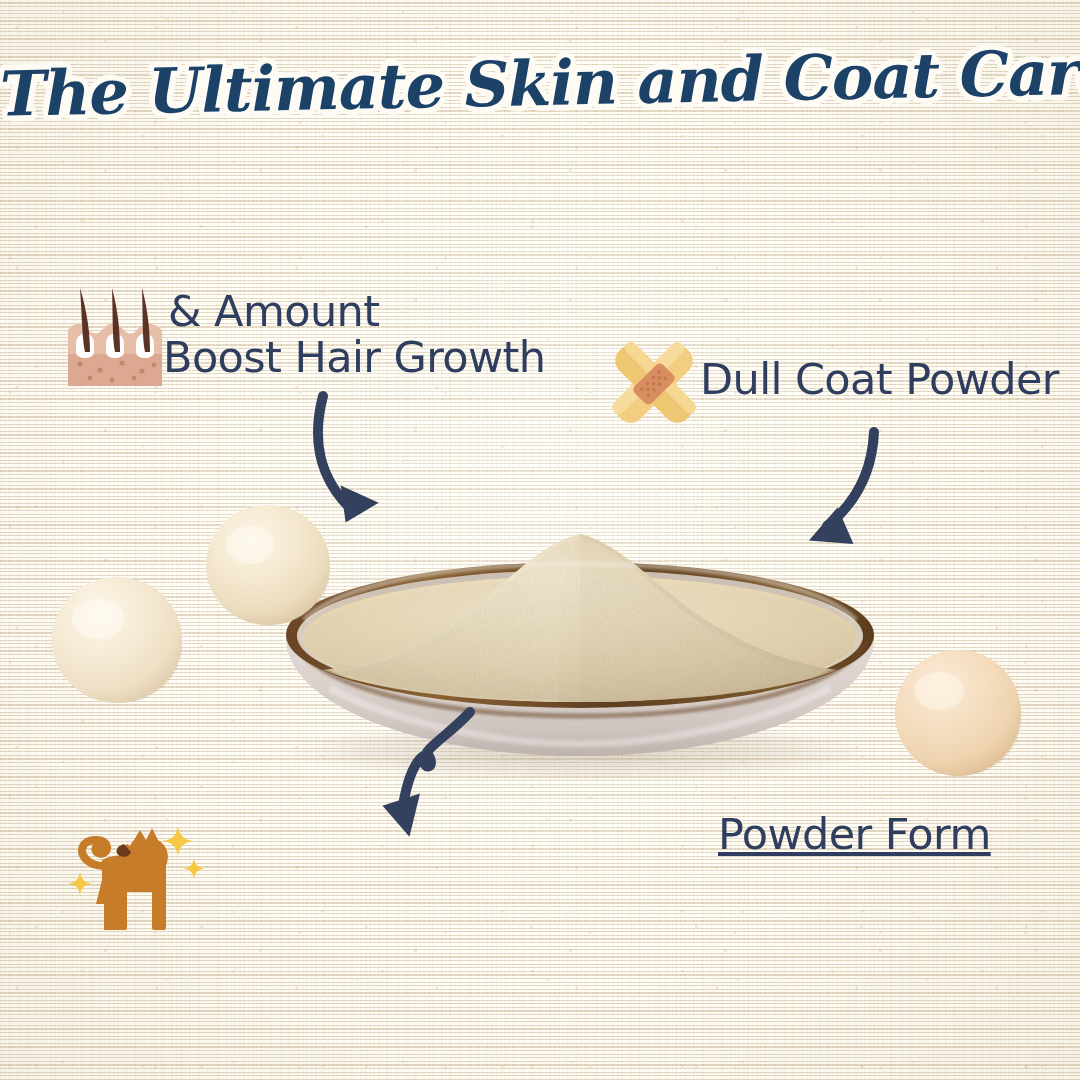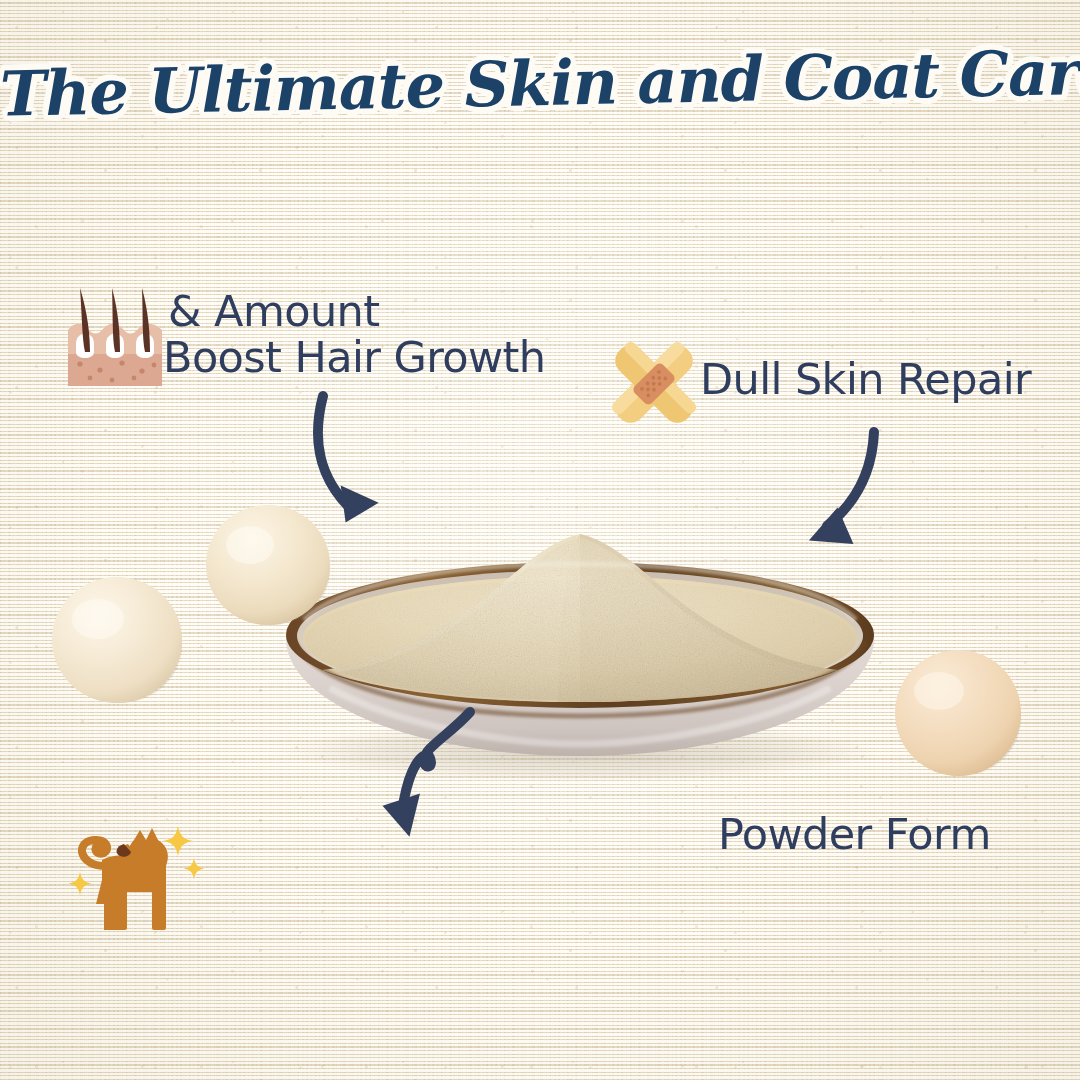--- a/index.html
+++ b/index.html
@@ -73,21 +73,21 @@
     font-weight:normal;
     color:#2F3E5E;
     line-height:1.08;
     letter-spacing:-.6px;
   }
 
   
   #feat-hair{left:163px;top:288px;font-size:43px;}
   #feat-dull{left:700px;top:356px;font-size:43px;}
   #feat-bright{left:222px;top:865px;font-size:43px;}
-  #feat-powder{left:718px;top:811px;font-size:43px;}
+  #feat-powder{left:718px;top:811px;font-size:43px;text-decoration:underline;}
 
   .icon-box{position:absolute;}
 
   
   #icon-hair{left:66px;top:286px;width:98px;height:104px;}
   
   #icon-band{left:604px;top:334px;width:100px;height:100px;}
   
   #icon-dog{left:66px;top:820px;width:150px;height:112px;}
 
@@ -361,18 +361,18 @@
 
       <path d="M418,792 L412,836 L382,808 Z" transform="rotate(6 404 812)"></path>
     </g>
   </svg>
 
   <div class="feat-text" id="feat-hair">
     <div style="text-align:right;padding-right:166px;">&amp; Amount</div>
     <div>Boost Hair Growth</div>
   </div>
 
-  <div class="feat-text" id="feat-dull">Dull Skin Repair</div>
+  <div class="feat-text" id="feat-dull">Dull Coat Powder</div>
 
 
   <div class="feat-text" id="feat-powder">Powder Form</div>
 
 </div>
 
 </body></html>

